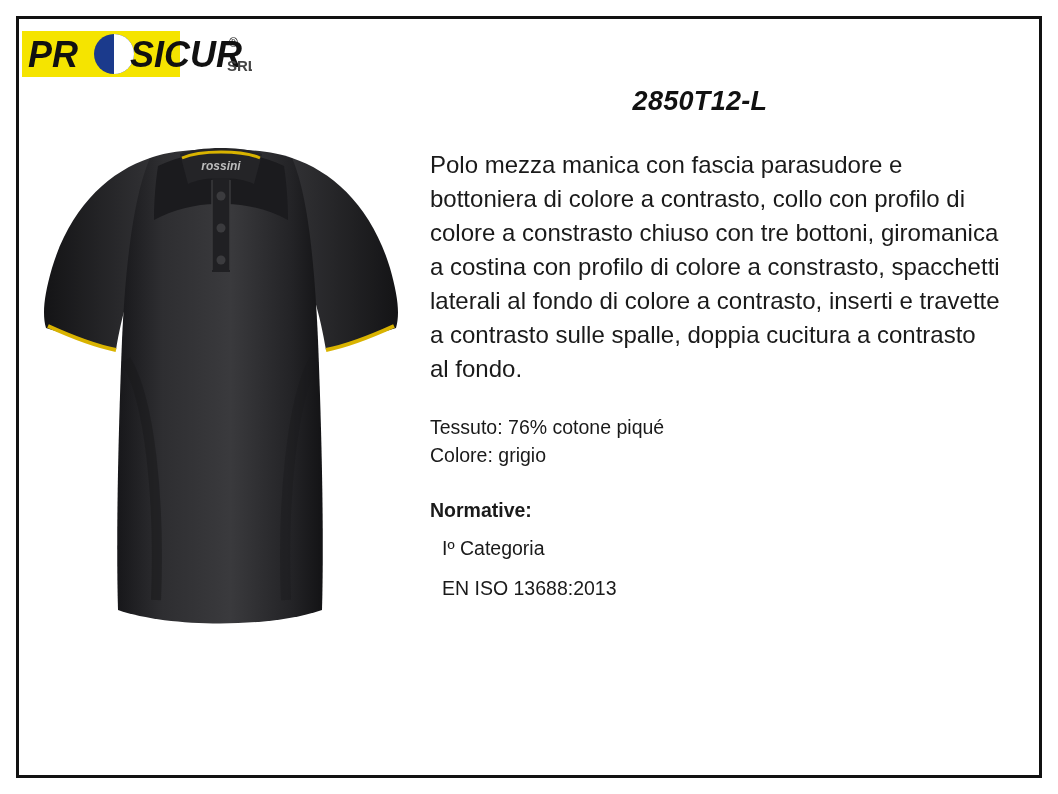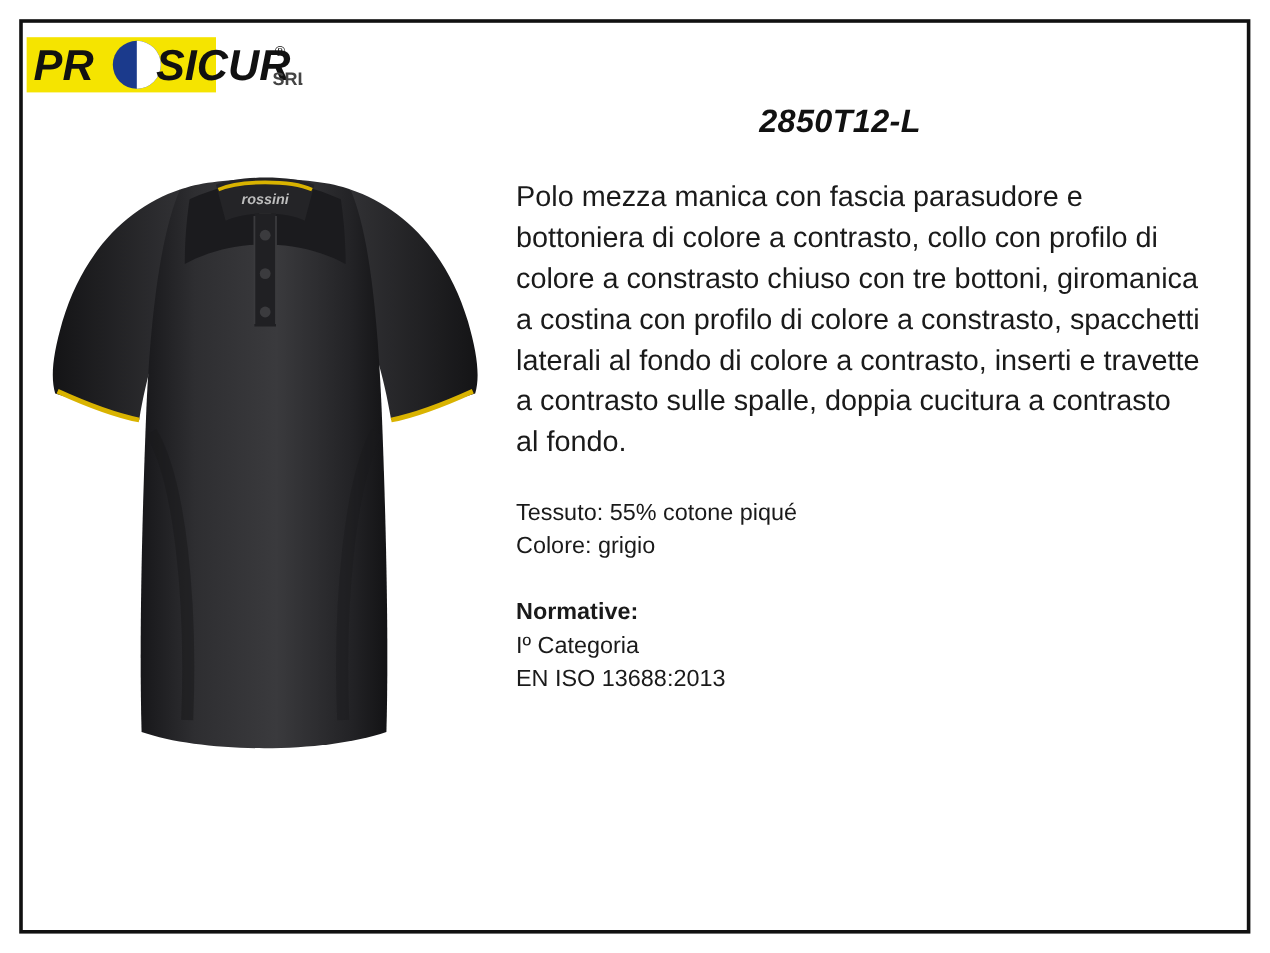--- a/index.html
+++ b/index.html
@@ -87,21 +87,21 @@
   }
   .spec-block { margin-bottom: 30px; }
   .norm-title {
     font-size: 19.5px;
     font-weight: bold;
     margin: 0 0 2px 0;
   }
   .norm-line {
     font-size: 19.5px;
     line-height: 1.45;
-    margin: 0;
+    margin: 12px;
   }
 </style>
 </head>
 <body>
 
 <div class="page">
   <div class="frame"></div>
 
   <div class="logo-box">
     <svg class="logo-svg" width="230" height="64" viewBox="0 0 230 64">
@@ -165,21 +165,21 @@
       <path d="M284 260 C 262 300, 252 400, 256 500" fill="none" stroke="#19191b" stroke-width="10" opacity="0.4"></path>
     </svg>
   </div>
 
   <div class="info-col">
     <p class="description">Polo mezza manica con fascia parasudore e bottoniera di colore a contrasto, collo con profilo di colore a constrasto chiuso con tre bottoni, giromanica a costina con profilo di colore a constrasto, spacchetti laterali al fondo di colore a contrasto, inserti e travette a contrasto sulle spalle, doppia cucitura a contrasto al fondo.</p>
 
     <div class="spec-block">
       <p class="spec-line">
         <span class="k">Tessuto:</span>
-        <span>55% cotone piqué</span>
+        <span>76% cotone piqué</span>
       </p>
       <p class="spec-line">
         <span class="k">Colore:</span>
         <span>grigio</span>
       </p>
     </div>
 
     <div class="norm-block">
       <p class="norm-title">Normative:</p>
       <p class="norm-line">Iº Categoria</p>

